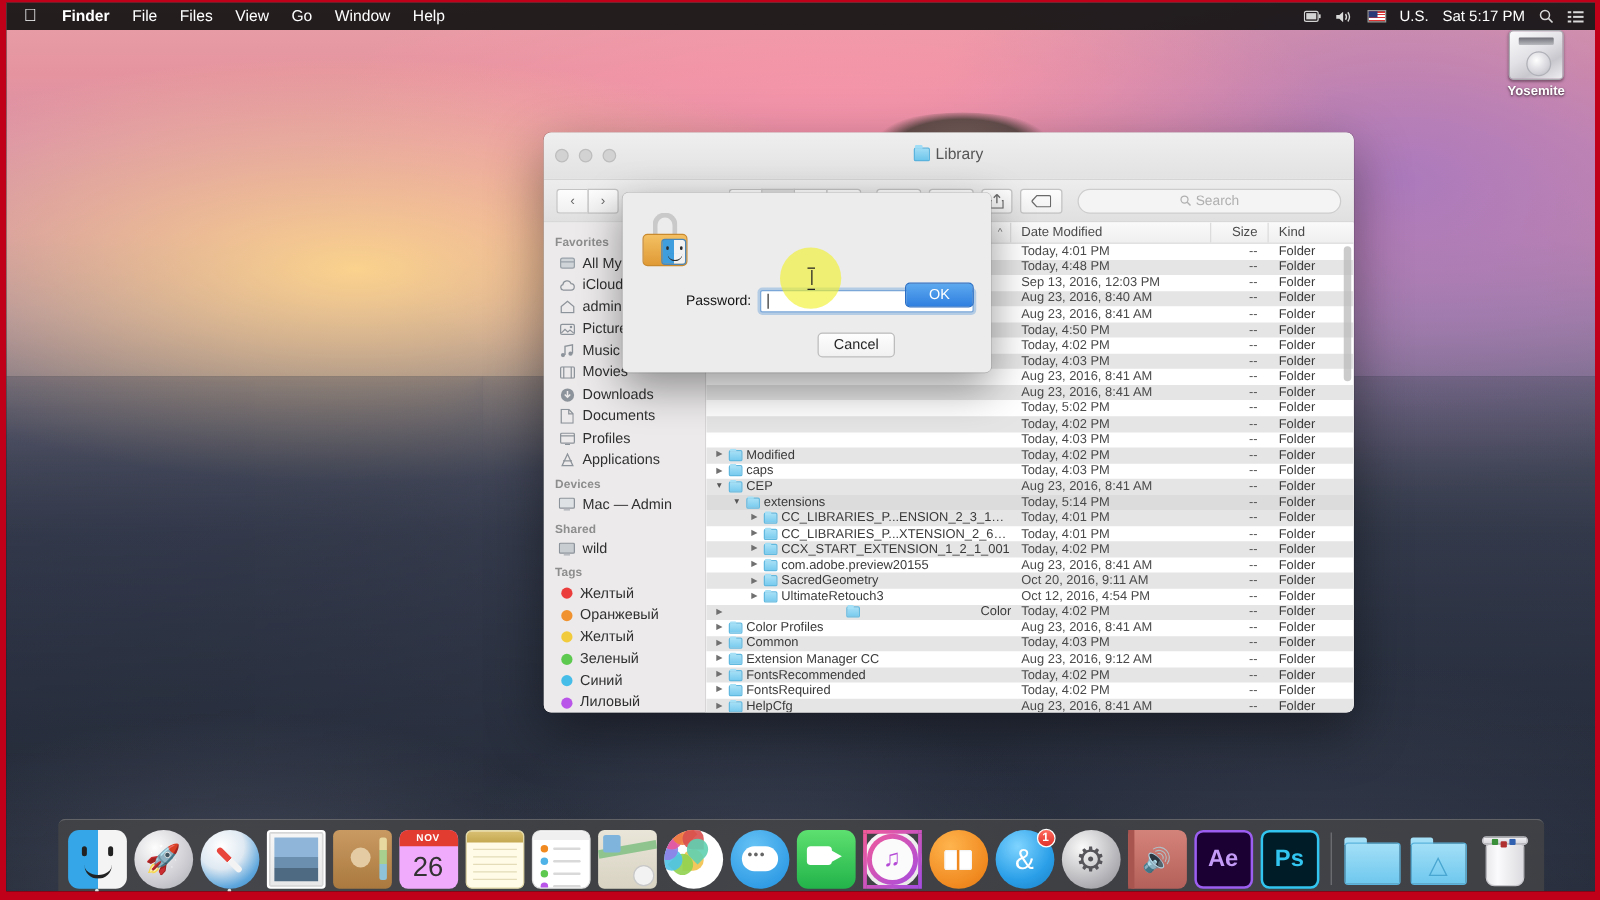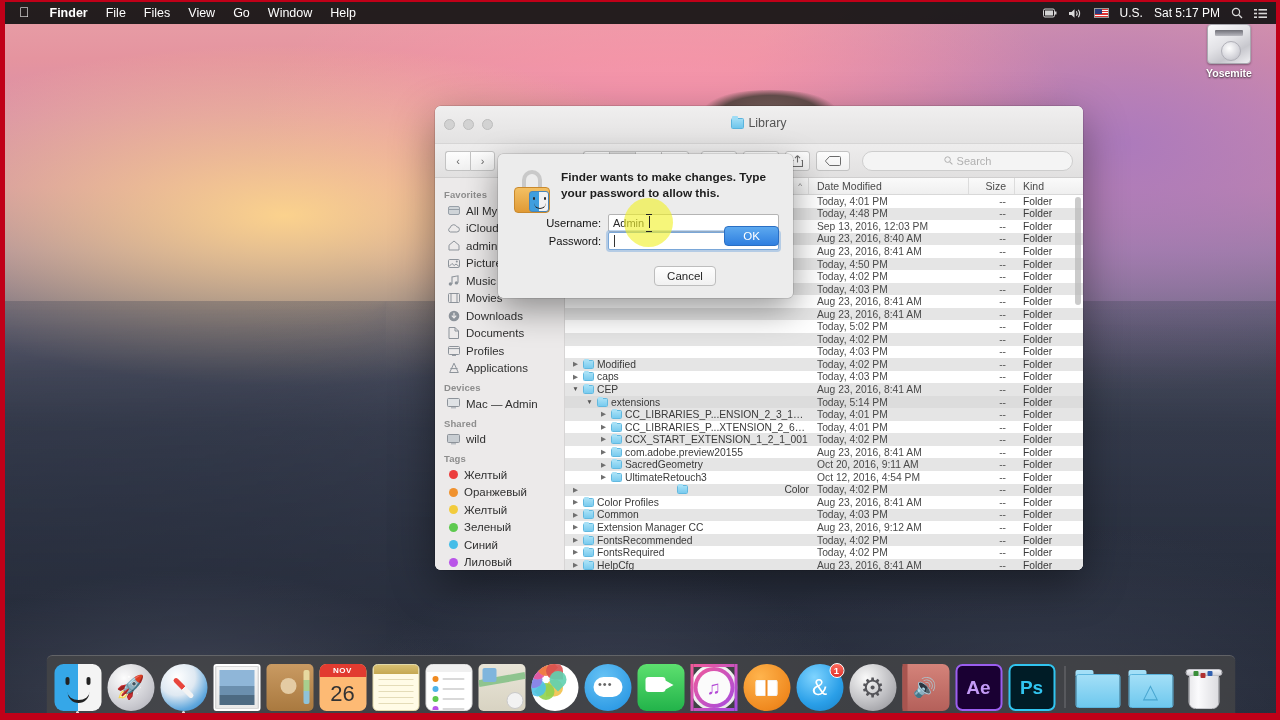--- a/index.html
+++ b/index.html
@@ -358,21 +358,21 @@
   .ic-launchpad::after { content:"🚀"; position:absolute; inset:0; display:flex; align-items:center; justify-content:center; font-size:23px; }
   .ic-safari { background: radial-gradient(circle at 35% 28%, #fff, #dfe9f2 40%, #5fa7dd 72%, #2f7fc0); }
   .ic-safari .needle { position:absolute; left:50%; top:50%; width:26px; height:5px; transform: translate(-50%,-50%) rotate(45deg);
      background: linear-gradient(90deg, #e8453c 0 50%, #f3f3f3 50% 100%); border-radius: 3px; }
   .ic-mail { background: linear-gradient(#f6f6f6,#e8e8e8); border-radius:3px; width:100%; height:100%; position:relative; border:2px solid #fff; box-shadow: inset 0 0 0 1px #d8d8d8; overflow:hidden; }
   .ic-mail::after { content:""; position:absolute; inset:4px; background: linear-gradient(#8fb6d8 0 45%, #6b8fae 45% 70%, #4d6a82 70% 100%); }
   .ic-contacts { width:100%; height:100%; border-radius:5px; background: linear-gradient(#c99a62,#a9793f); position:relative; }
   .ic-contacts::before { content:""; position:absolute; right:4px; top:6px; width:6px; height:34px;
      background: linear-gradient(#e7d9a0 0 30%, #a8cf8e 30% 62%, #8fc3d8 62% 100%); border-radius:2px; }
   .ic-contacts::after { content:""; position:absolute; left:14px; top:14px; width:16px; height:16px; border-radius:50%; background:#e4cba3; }
-  .ic-cal { width:100%; height:100%; border-radius:7px; background:#fdba74; overflow:hidden; position:relative; }
+  .ic-cal { width:100%; height:100%; border-radius:7px; background:#f0abfc; overflow:hidden; position:relative; }
   .ic-cal .m { height:13px; background:#e23b30; color:#fff; font-size:8px; font-weight:bold; display:flex; align-items:center; justify-content:center; letter-spacing:.5px; }
   .ic-cal .d { height:34px; display:flex; align-items:center; justify-content:center; font-size:22px; color:#333; }
   .ic-notes { width:100%; height:100%; border-radius:5px; background:#fffbe6; overflow:hidden; position:relative; border:1px solid #e2d9a8; }
   .ic-notes .top { height:9px; background:linear-gradient(#d8bf72,#c5a851); }
   .ic-notes .ln { height:1px; background:#e4dcb8; margin:5px 5px 0; }
   .ic-reminders { width:100%; height:100%; border-radius:7px; background:#fff; position:relative; border:1px solid #e0e0e0; overflow:hidden; }
   .ic-reminders .top { height:7px; background:#f0f0f0; }
   .ic-reminders .it { display:flex; align-items:center; gap:4px; margin:4px 0 0 6px; }
   .ic-reminders .dot { width:6px; height:6px; border-radius:50%; }
   .ic-reminders .bar { height:2.5px; width:22px; background:#d9d9d9; border-radius:2px; }
@@ -1050,28 +1050,21 @@
 
     </div>
   </div>
 
   <div id="authdlg">
     <div class="dlg-lock">
       <div class="lock-shackle"></div>
       <div class="lock-body"></div>
       <div class="lock-finder"></div>
     </div>
-    <div class="dlg-msg">Finder wants to make changes. Type your password to allow this.</div>
-
-    <div class="dlg-field-row r1">
-      <div class="dlg-label">Username:</div>
-      <div class="dlg-input">
-        <span>Admin</span>
-      </div>
-    </div>
+
 
     <div class="dlg-field-row r2">
       <div class="dlg-label">Password:</div>
       <div class="dlg-input focused">
         <span class="caret"></span>
         <span></span>
       </div>
     </div>
 
     <div class="dlg-buttons">

